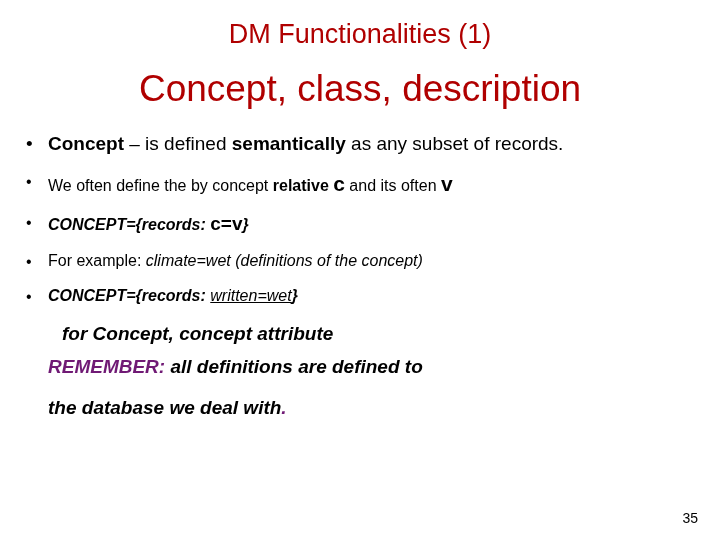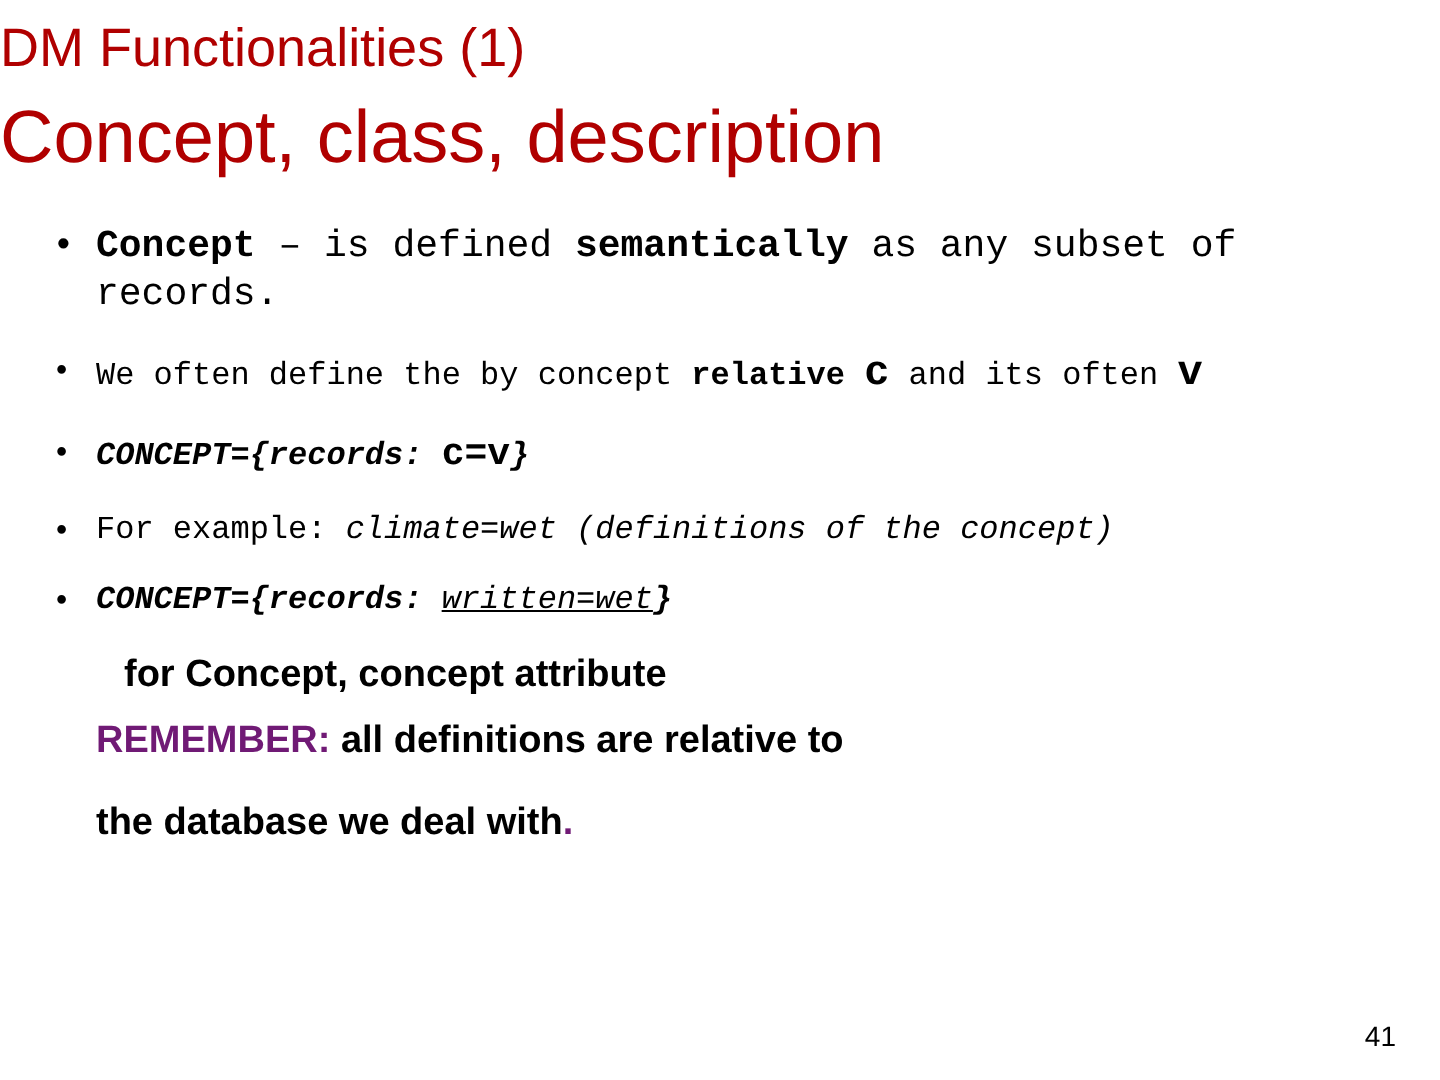--- a/index.html
+++ b/index.html
@@ -12,39 +12,38 @@
     color: #000;
     overflow: hidden;
   }
   .slide {
     position: relative;
     width: 720px;
     height: 540px;
     box-sizing: border-box;
   }
   .title-block {
-    text-align: left;
-    padding-top: 9px;
+    text-align: center;
+    padding-top: 19px;
   }
   .title-line1 {
     color: #b00000;
     font-size: 27px;
     font-weight: normal;
   }
   .title-line2 {
     color: #b00000;
     font-size: 37px;
     font-weight: normal;
-    margin-top: 8px;
+    margin-top: 18px;
   }
   ul.bullets {
     list-style: none;
     margin: 22px 14px 0 0;
     padding: 0 30px 0 48px;
-    font-family: Liberation Mono, monospace;
   }
   ul.bullets > li {
     position: relative;
     margin-bottom: 15px;
     line-height: 1.25;
     font-size: 19px;
   }
   ul.bullets > li::before {
     content: "•";
     position: absolute;
@@ -59,20 +58,21 @@
     top: 1px;
   }
   .b { font-weight: bold; }
   .i { font-style: italic; }
   .bi { font-weight: bold; font-style: italic; }
   .red { color: #701a75; }
   .trail {
     padding-left: 48px;
     font-size: 19px;
     line-height: 1.35;
+    font-style: italic;
   }
   .trail .indent2 { padding-left: 14px; display: block; margin-top: 2px; }
   .page-num {
     position: absolute;
     right: 22px;
     bottom: 14px;
     font-size: 14px;
     color: #000;
   }
 </style>
@@ -108,22 +108,22 @@
     <li class="small">
       <span class="bi">CONCEPT={records: </span><span class="i" style="text-decoration:underline">written=wet</span><span class="bi">}</span>
     </li>
 
 
   </ul>
 
   <div class="trail">
     <span class="b indent2">for Concept, concept attribute</span>
     <div style="margin-top:8px">
-      <span class="b red">REMEMBER:</span><span class="b"> all definitions are relative to</span>
+      <span class="b red">REMEMBER:</span><span class="b"> all definitions are defined to</span>
     </div>
     <div style="margin-top:15px">
       <span class="b">the database we deal with</span><span class="b red">.</span>
     </div>
   </div>
 
-  <div class="page-num">41</div>
+  <div class="page-num">35</div>
 
 </div>
 
 </body></html>

